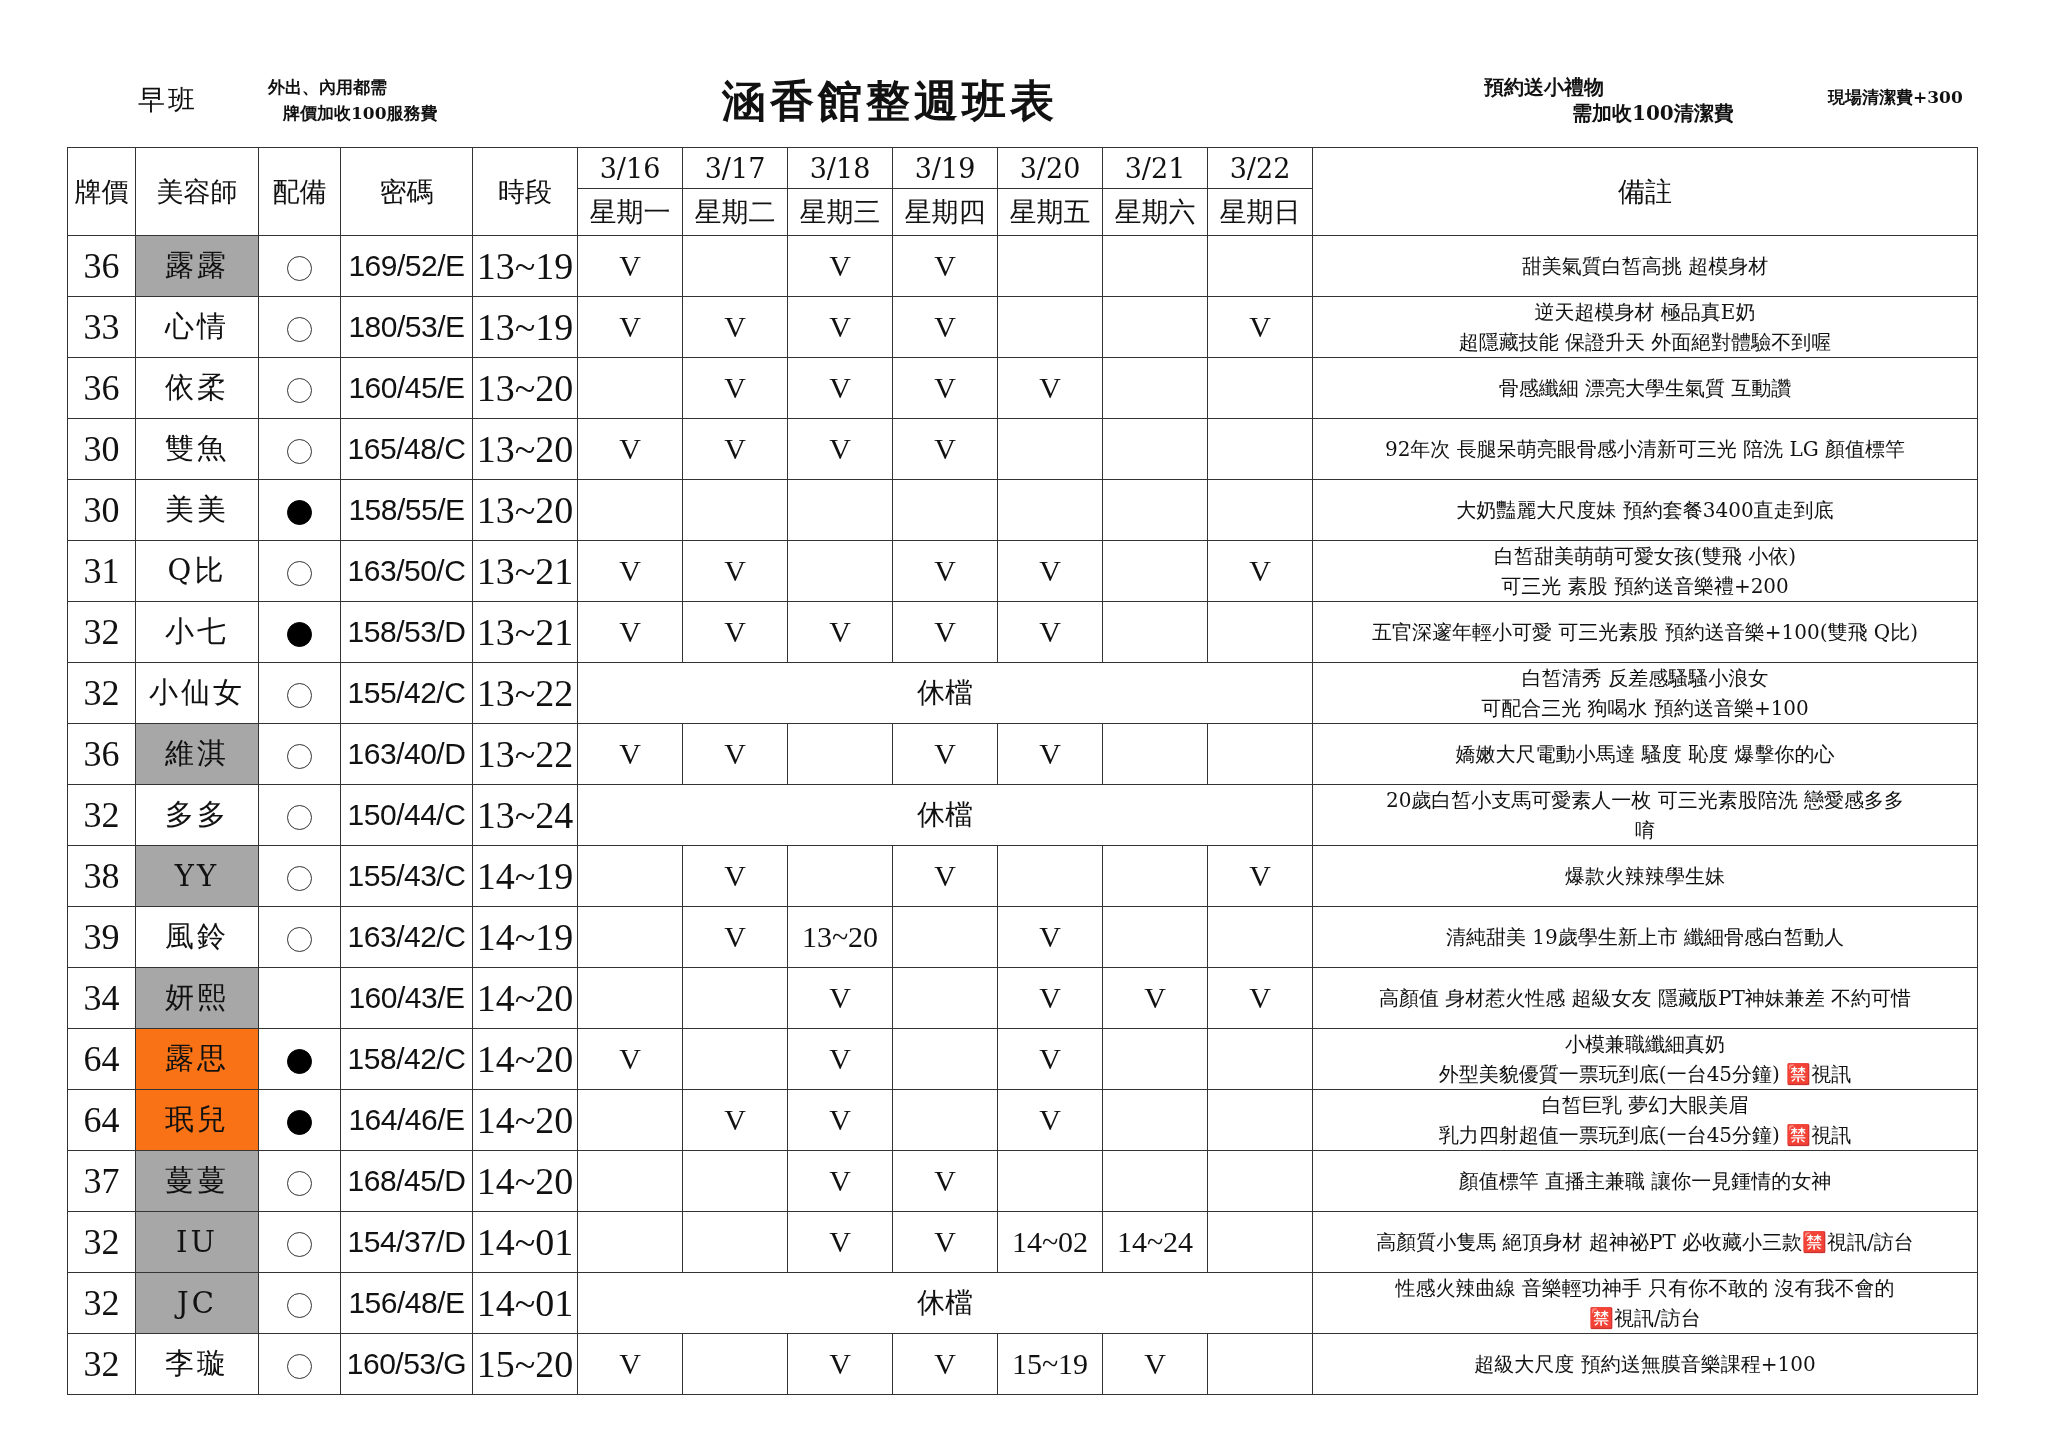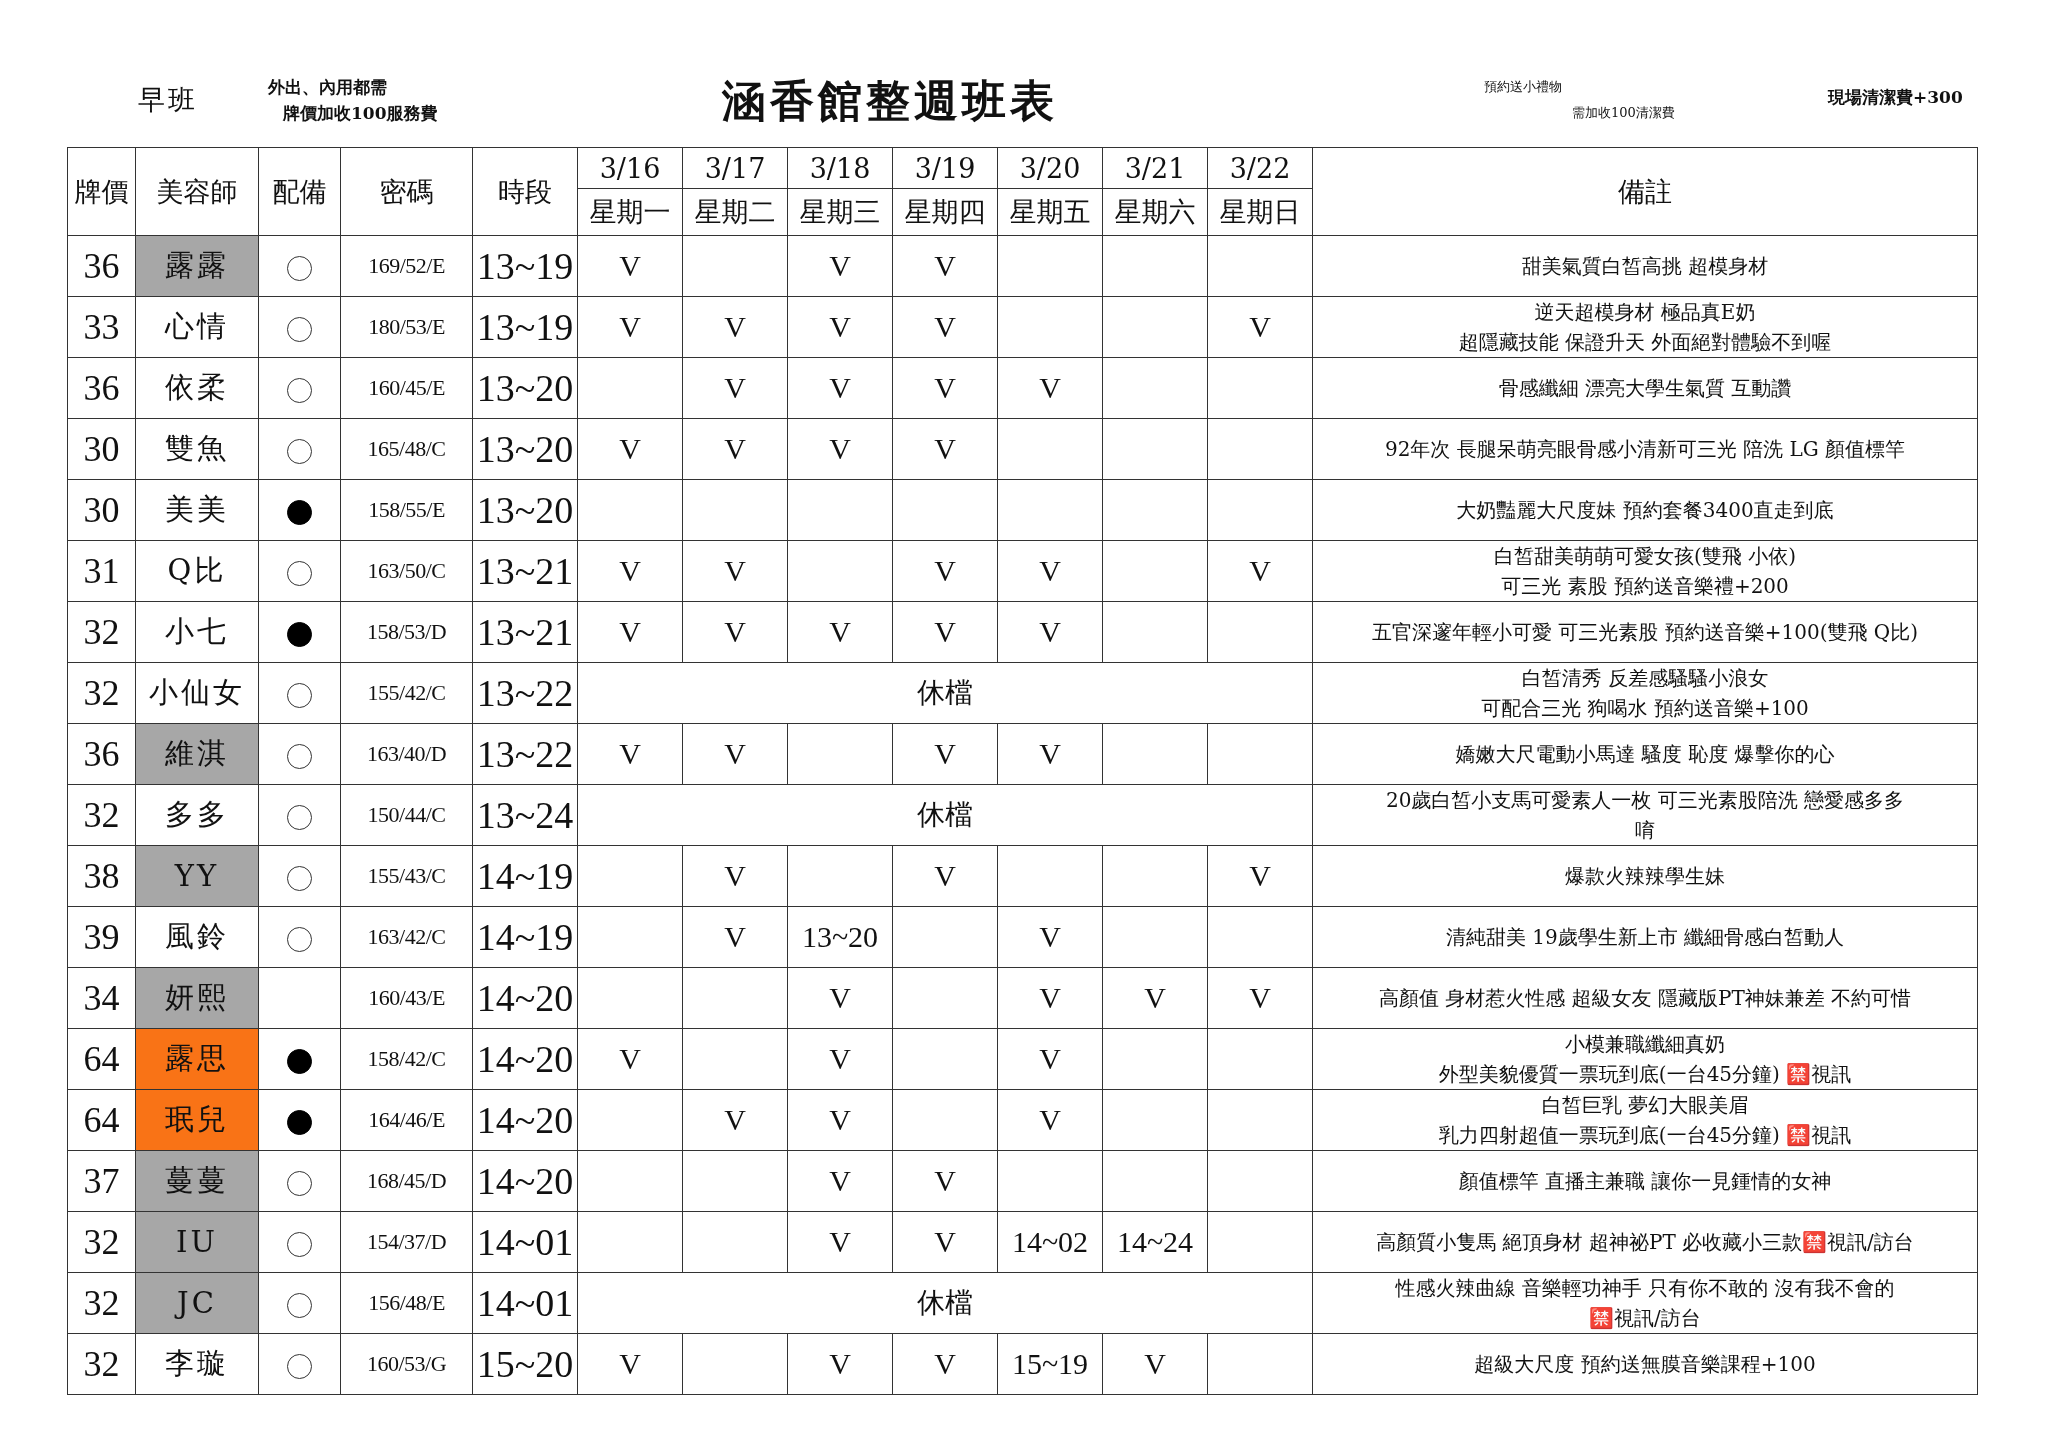--- a/index.html
+++ b/index.html
@@ -3,38 +3,38 @@
 <meta charset="utf-8">
 <style>
   html, body { margin:0; padding:0; background:#ffffff; }
   body { width:2048px; height:1441px; position:relative; overflow:hidden;
          font-family:"DejaVu Serif", "Liberation Serif", serif; color:#111; }
   .abs { position:absolute; }
   .shift { left:138px; top:82px; font-size:27px; letter-spacing:3px; }
   .note1 { left:268px; top:74px; font-size:17px; line-height:26px; font-weight:bold; }
   .note1 .l2 { padding-left:15px; display:block; }
   .title { left:722px; top:72px; font-size:44px; font-weight:bold; letter-spacing:4px; }
-  .note2 { left:1484px; top:74px; font-size:13px; line-height:26px; font-weight:normal; }
+  .note2 { left:1484px; top:74px; font-size:20px; line-height:26px; font-weight:bold; }
   .note2 .l2 { padding-left:88px; display:block; }
   .note3 { left:1828px; top:86px; font-size:17px; font-weight:bold; }
 
   table.sched { position:absolute; left:67px; top:147px; width:1910px;
                 border-collapse:collapse; table-layout:fixed; }
   table.sched td, table.sched th { border:1.5px solid #333; padding:0; text-align:center;
                 vertical-align:middle; font-weight:normal; overflow:hidden; }
   table.sched th { font-size:27px; }
   th.date { height:40px; font-size:28px; border-bottom:1.5px solid #555; }
   th.dow  { height:46px; font-size:25px; white-space:nowrap; }
   tr.row td { height:60px; }
   td.price { font-size:36px; font-family:"Liberation Serif", serif; }
   td.name  { font-size:29px; font-weight:bold; letter-spacing:3px; }
   td.name.gray { background:#a7a7a7; }
   td.name.yellow { background:#f97316; }
   td.eq    { font-size:30px; }
-  td.code  { font-size:22px; font-family:Liberation Serif, serif; white-space:nowrap; letter-spacing:-0.5px;margin-left:19px; }
+  td.code  { font-size:30px; font-family:Liberation Sans, sans-serif; white-space:nowrap; letter-spacing:-0.5px;margin-left:19px; }
   td.time  { font-size:38px; font-family:"Liberation Serif", serif; white-space:nowrap; }
   td.day   { font-size:30px; font-family:"Liberation Serif", serif; white-space:nowrap; }
   td.off   { font-size:28px; font-weight:bold; }
   td.remark { text-align:left; font-size:20px; line-height:30px; padding-left:6px;
               white-space:pre-line; }
   .circle { display:inline-block; width:25px; height:25px; border-radius:50%;
             border:1.5px solid #333; box-sizing:border-box; vertical-align:middle; }
   .circle.filled { background:#000; border-color:#000; }
 </style>
 </head>

